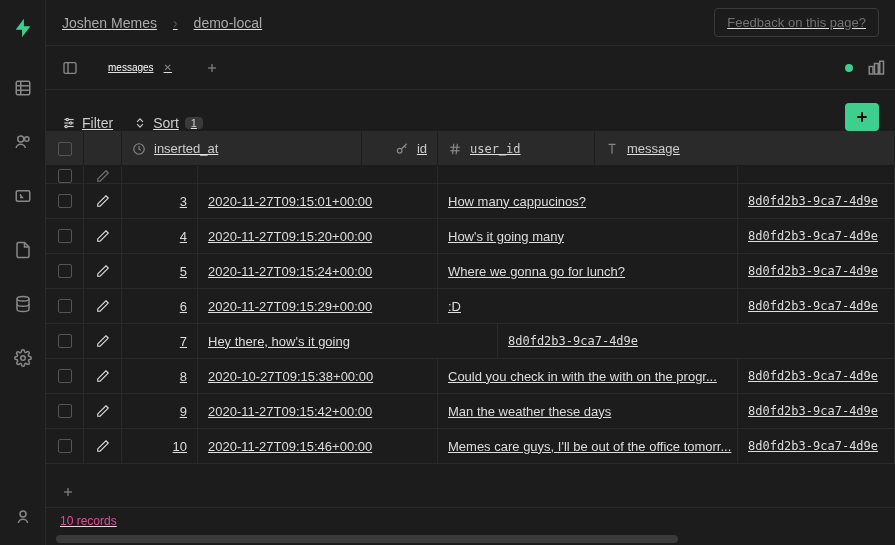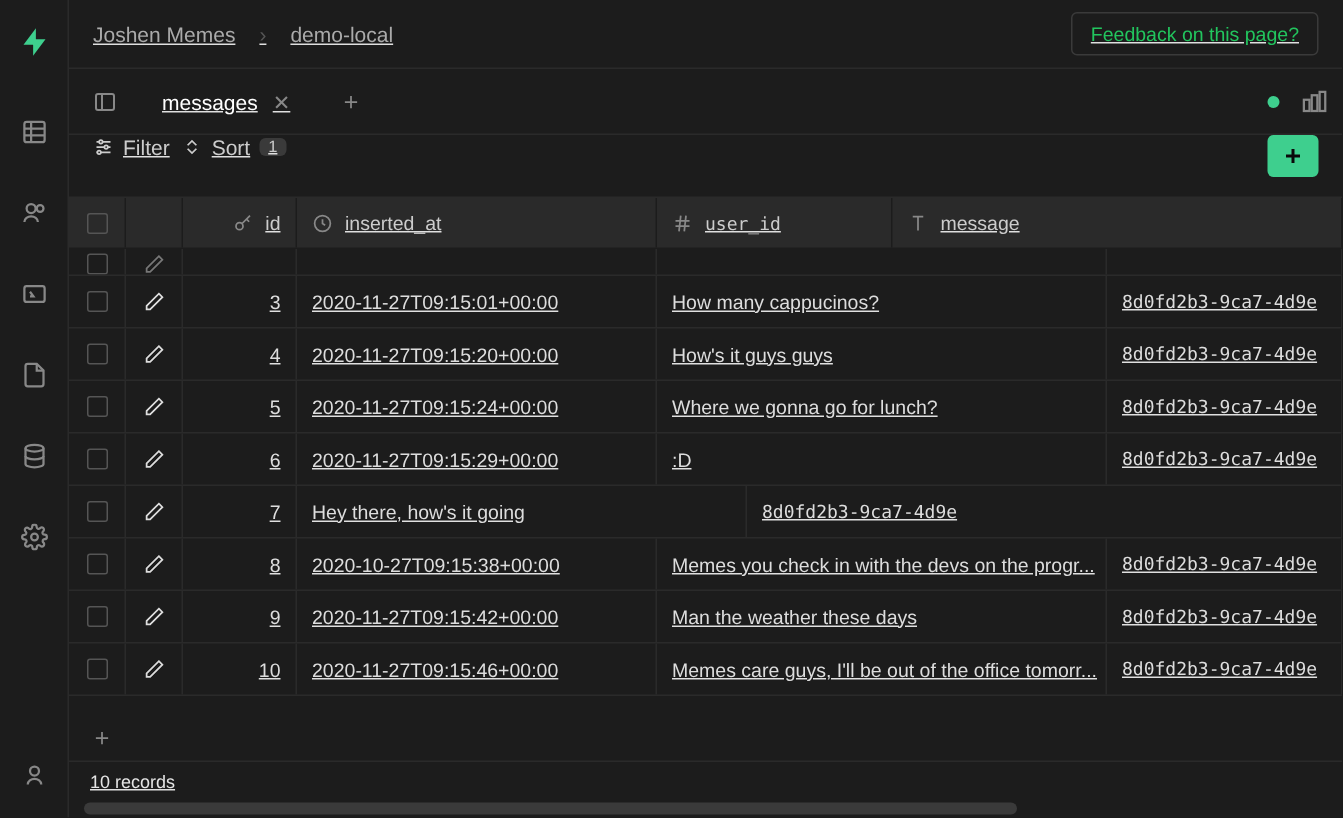--- a/index.html
+++ b/index.html
@@ -39,50 +39,50 @@
       padding: 0 16px;
       border-bottom: 1px solid #2a2a2a;
     }
     .breadcrumb { display: flex; align-items: center; gap: 16px; color: #aaa; font-size: 14px; }
     .breadcrumb-sep { color: #555; }
     .feedback-btn {
       margin-left: auto;
       border: 1px solid #3a3a3a;
       border-radius: 4px;
       padding: 6px 12px;
-      color: #22c55e;
+      color: #737373;
       background: transparent;
       cursor: pointer;
       font-size: 13px;
     }
     .tab-bar {
       height: 44px;
       display: flex;
       align-items: center;
       padding: 0 10px;
       border-bottom: 1px solid #2a2a2a;
     }
     .panel-toggle { width: 28px; height: 28px; display:flex; align-items:center; justify-content:center; color:#888; cursor:pointer; margin-right:10px; }
     .tab {
       display: flex; align-items: flex-start; gap: 10px;
       padding: 8px 14px;
       color: #fff;
-      font-size: 14px;
+      font-size: 10px;
     }
     .tab-close { color:#888; cursor:pointer; }
     .add-tab { width:28px; height:28px; display:flex; align-items:center; justify-content:center; color:#888; cursor:pointer; margin-left:12px; }
     .tab-bar .right { margin-left:auto; display:flex; align-items:center; gap:14px; }
     .status-dot { width:8px; height:8px; border-radius:50%; background:#3ecf8e; }
     .def-icon { color:#888; cursor:pointer; }
     .toolbar {
       height: 42px;
       display: flex;
-      align-items: flex-start;
+      align-items: flex-end;
       padding: 0 16px;
-      gap: 8px;
+      gap: 20px;
       border-bottom: 1px solid #2a2a2a;
     }
     .tool-btn { display:flex; align-items:center; gap:6px; color:#ccc; cursor:pointer; font-size:14px; }
     .sort-count { background:#3a3a3a; border-radius:4px; padding:0 6px; font-size:11px; color:#ccc; }
     .add-row-btn {
       margin-left:auto;
       background:#3ecf8e;
       width:34px; height:28px;
       border-radius:4px;
       display:flex; align-items:center; justify-content:center;
@@ -109,21 +109,21 @@
       height:35px;
       border-bottom:1px solid #2a2a2a;
     }
     .grid-row .cell { display:flex; align-items:center; padding:0 10px; color:#ddd; border-right:1px solid #2a2a2a; overflow:hidden; white-space:nowrap; text-overflow:ellipsis; }
     .col-id.cell { justify-content:flex-end; }
     .col-user.cell { font-family: ui-monospace, Menlo, monospace; font-size:12px; }
     .checkbox { width:14px; height:14px; border:1px solid #555; border-radius:2px; }
     .edit-icon { color:#888; cursor:pointer; }
     .grid-footer { display:flex; align-items:center; padding:0 10px; height:30px; }
     .footer-add { width:24px; height:24px; display:flex; align-items:center; justify-content:center; color:#888; cursor:pointer; }
-    .status-bar { height:26px; display:flex; align-items:center; padding:0 14px; color:#e5e5e5; font-size:12px; border-top:1px solid #2a2a2a; }
+    .status-bar { height:26px; display:flex; align-items:center; padding:0 14px; color:#ec4899; font-size:12px; border-top:1px solid #2a2a2a; }
     .hscroll { height:12px; background:#1c1c1c; padding:2px 10px; }
     .hscroll-thumb { height:8px; background:#3a3a3a; border-radius:4px; width:75%; }
     .clipped-row { height: 18px; }
     .clipped-row .cell { color:#777; font-size:11px; align-items:flex-end; }
     svg { display:block; }
   </style>
 </head>
 <body>
 
 <div class="app">
@@ -247,33 +247,33 @@
           </svg>
       </div>
     </div>
 
     <div class="grid">
       <div class="grid-header">
         <div class="cell col-check">
             <div class="checkbox"></div>
           </div>
         <div class="cell col-edit"></div>
+        <div class="cell col-inserted">
+          <svg width="14" height="14" viewBox="0 0 24 24" fill="none" stroke="#888" stroke-width="2">
+              <circle cx="12" cy="12" r="9"></circle>
+              <polyline points="12 7 12 12 15 14"></polyline>
+            </svg>
+          <span>inserted_at</span>
+        </div>
         <div class="cell col-id">
           <svg width="14" height="14" viewBox="0 0 24 24" fill="none" stroke="#888" stroke-width="2">
               <circle cx="8" cy="15" r="4"></circle>
               <path d="M11 12 L20 3 M16 7 l3 3"></path>
             </svg>
           <span>id</span>
-        </div>
-        <div class="cell col-inserted">
-          <svg width="14" height="14" viewBox="0 0 24 24" fill="none" stroke="#888" stroke-width="2">
-              <circle cx="12" cy="12" r="9"></circle>
-              <polyline points="12 7 12 12 15 14"></polyline>
-            </svg>
-          <span>inserted_at</span>
         </div>
         <div class="cell col-user">
           <svg width="14" height="14" viewBox="0 0 24 24" fill="none" stroke="#888" stroke-width="2">
               <line x1="4" y1="9" x2="20" y2="9"></line>
               <line x1="4" y1="15" x2="20" y2="15"></line>
               <line x1="10" y1="3" x2="8" y2="21"></line>
               <line x1="16" y1="3" x2="14" y2="21"></line>
             </svg>
           <span>user_id</span>
         </div>
@@ -318,21 +318,21 @@
             <div class="cell col-check">
               <div class="checkbox"></div>
             </div>
             <div class="cell col-edit edit-icon">
               <svg width="14" height="14" viewBox="0 0 24 24" fill="none" stroke="currentColor" stroke-width="2">
                 <path d="M17 3l4 4L7 21H3v-4L17 3z"></path>
               </svg>
             </div>
             <div class="cell col-id">4</div>
             <div class="cell col-inserted">2020-11-27T09:15:20+00:00</div>
-            <div class="cell col-msg">How's it guys guys</div>
+            <div class="cell col-msg">How's it going many</div>
             <div class="cell col-user">8d0fd2b3-9ca7-4d9e</div>
           </div>
           <div class="grid-row">
             <div class="cell col-check">
               <div class="checkbox"></div>
             </div>
             <div class="cell col-edit edit-icon">
               <svg width="14" height="14" viewBox="0 0 24 24" fill="none" stroke="currentColor" stroke-width="2">
                 <path d="M17 3l4 4L7 21H3v-4L17 3z"></path>
               </svg>
@@ -373,21 +373,21 @@
             <div class="cell col-check">
               <div class="checkbox"></div>
             </div>
             <div class="cell col-edit edit-icon">
               <svg width="14" height="14" viewBox="0 0 24 24" fill="none" stroke="currentColor" stroke-width="2">
                 <path d="M17 3l4 4L7 21H3v-4L17 3z"></path>
               </svg>
             </div>
             <div class="cell col-id">8</div>
             <div class="cell col-inserted">2020-10-27T09:15:38+00:00</div>
-            <div class="cell col-msg">Memes you check in with the devs on the progr...</div>
+            <div class="cell col-msg">Could you check in with the with on the progr...</div>
             <div class="cell col-user">8d0fd2b3-9ca7-4d9e</div>
           </div>
           <div class="grid-row">
             <div class="cell col-check">
               <div class="checkbox"></div>
             </div>
             <div class="cell col-edit edit-icon">
               <svg width="14" height="14" viewBox="0 0 24 24" fill="none" stroke="currentColor" stroke-width="2">
                 <path d="M17 3l4 4L7 21H3v-4L17 3z"></path>
               </svg>

